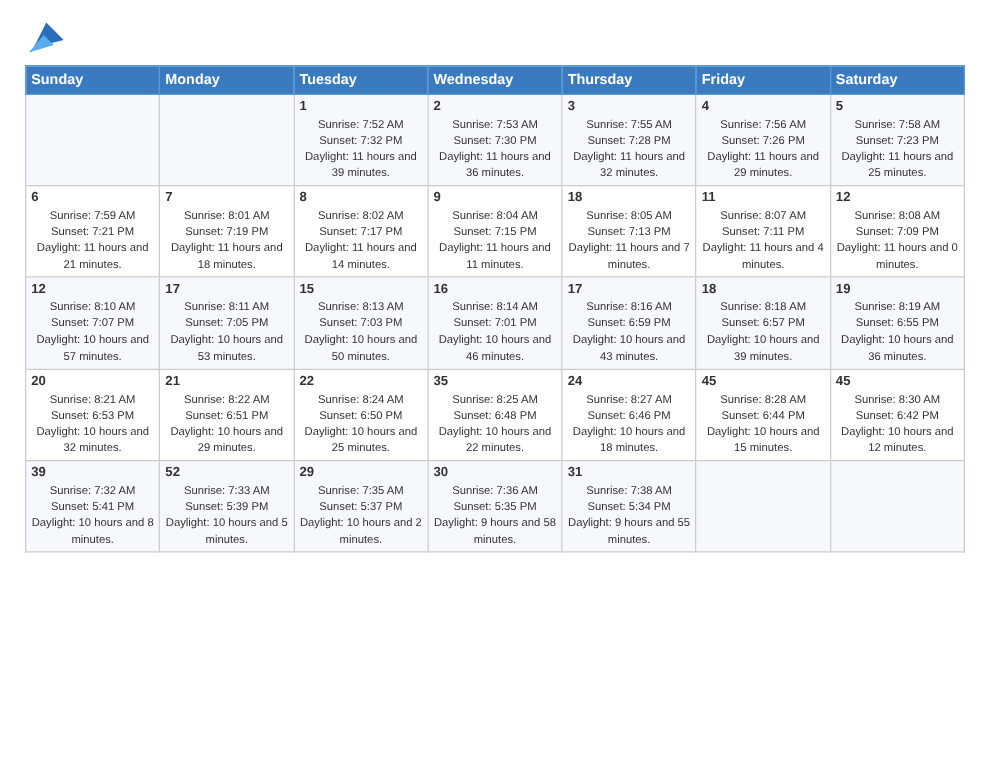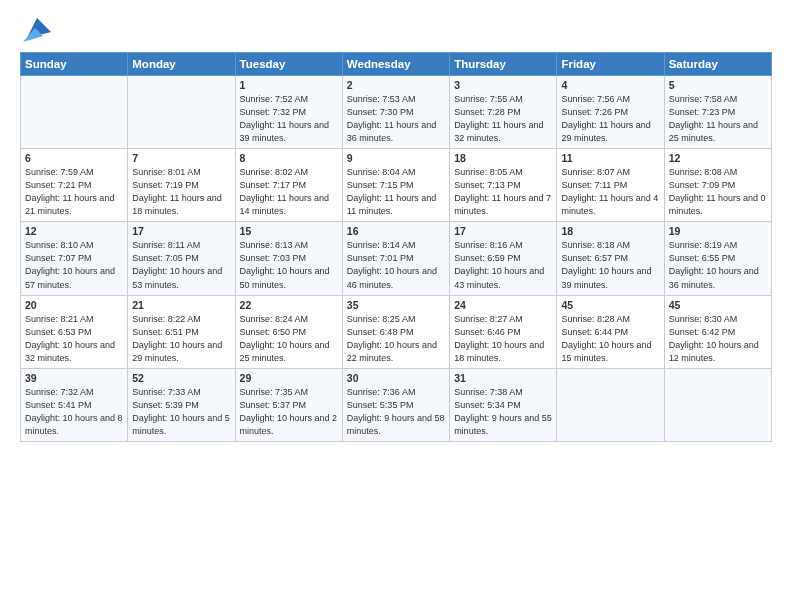--- a/index.html
+++ b/index.html
@@ -92,20 +92,21 @@
     .day-number {
       font-weight: bold;
       font-size: 10.5px;
       display: block;
       margin-bottom: 2px;
     }
     .day-info {
       font-size: 9px;
       line-height: 1.45;
       color: #333;
+      text-align: center;
     }
     .empty-cell {
       background: #f5f8fc;
     }
   </style>
 </head>
 <body>
 
 <div class="page">
   <div class="header">

